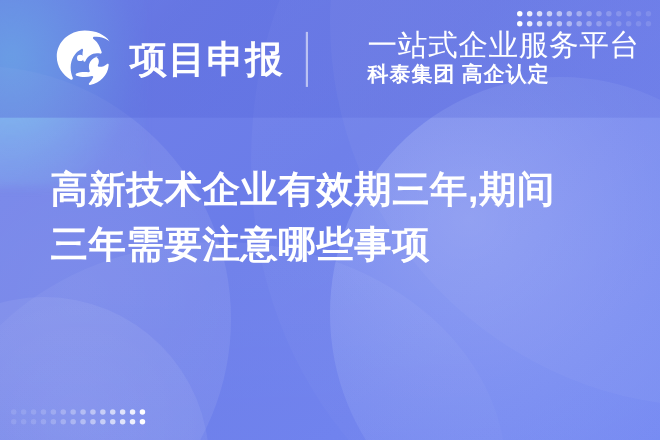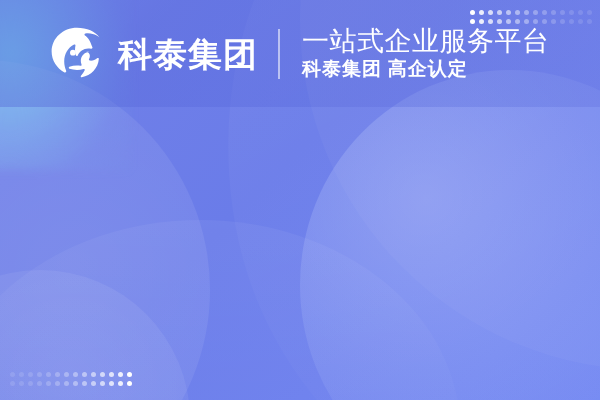--- a/index.html
+++ b/index.html
@@ -135,20 +135,21 @@
     background: rgba(255,255,255,0.55);
     margin: 0 22px 0 20px;
     flex: 0 0 2px;
   }
 
   .tagline-block {
     display: flex;
     flex-direction: column;
     justify-content: center;
     gap: 3px;
+    margin-left: 32px;
   }
   .tagline-main {
     font-family: "Liberation Sans", "DejaVu Sans", sans-serif;
     font-size: 27px;
     font-weight: normal;
     color: #ffffff;
     line-height: 1.05;
     letter-spacing: 0.5px;
     white-space: nowrap;
   }
@@ -221,21 +222,21 @@
     <div class="header-wave"></div>
   </div>
 
   <div class="header-inner">
     <div class="logo-group">
       <svg class="logo-mark" viewBox="0 0 64 64">
         <path fill="#ffffff" d="M32 3C16.5 3 4 14.6 4 29.2c0 9.9 5.7 18.5 14.2 23.1 1.2.6 2.3-.6 1.8-1.8-1.3-3.2-2.1-6.7-2.1-10.3 0-8.4 4.3-15.4 10.9-18.7.8-.4 1.7.3 1.5 1.2-.3 1.5-.5 3-.5 4.6 0 2.2.3 4.3.9 6.2.3 1 1.7 1.1 2.1.1 1.9-4.6 6.3-7.8 11.5-7.8 1.1 0 2.2.1 3.2.4 1 .3 1.9-.7 1.5-1.6C46.4 17 44 13.8 40.8 11.6c-.9-.6-.6-2 .5-2.2 9.2-1.3 15.5 4.4 15.5 4.4C52.3 7 42.8 3 32 3z"></path>
         <path fill="#ffffff" d="M46.3 29.4c-5.6 0-10.1 4.5-10.1 10.1 0 1.4.3 2.8.8 4 .3.8-.3 1.6-1.1 1.5-1.3-.2-2.6-.3-3.9-.3-3 0-5.8.5-8.4 1.5-1 .4-.9 1.8.1 2.1 2.6.8 5.4 1.3 8.3 1.3 2.5 0 4.9-.3 7.2-1 .9-.3 1.7.6 1.3 1.4-1 2.2-2.4 4.2-4.1 5.9-.7.7-.1 1.9.9 1.7 10.2-1.7 18-9.9 18.8-20 .1-.6-.4-1.2-1-1.2-.4 0-.7.1-1 .4-1.8 1.6-4.2 2.6-6.8 2.6-.4 0-.8 0-1.2-.1-.8-.1-1.2-1-.8-1.7.6-1.1.9-2.3.9-3.7 0-2.3-1.9-4.5-4.2-4.5z"></path>
         <circle fill="#ffffff" cx="27.5" cy="30.5" r="3.2"></circle>
       </svg>
-      <div class="brand-name">科泰集团</div>
+      <div class="brand-name">项目申报</div>
     </div>
 
     <div class="divider"></div>
 
     <div class="tagline-block">
       <div class="tagline-main">一站式企业服务平台</div>
       <div class="tagline-sub">科泰集团 高企认定</div>
     </div>
   </div>
 
@@ -301,14 +302,18 @@
         <div class="dot" style="opacity: 0.375;"></div>
         <div class="dot" style="opacity: 0.453;"></div>
         <div class="dot" style="opacity: 0.542;"></div>
         <div class="dot" style="opacity: 0.641;"></div>
         <div class="dot" style="opacity: 0.75;"></div>
         <div class="dot" style="opacity: 0.87;"></div>
         <div class="dot" style="opacity: 1;"></div>
       </div>
     </div>
 
+  <div class="title-block">
+    <div class="title-line">高新技术企业有效期三年,期间</div>
+    <div class="title-line">三年需要注意哪些事项</div>
+  </div>
 
 </div>
 
 </body></html>

